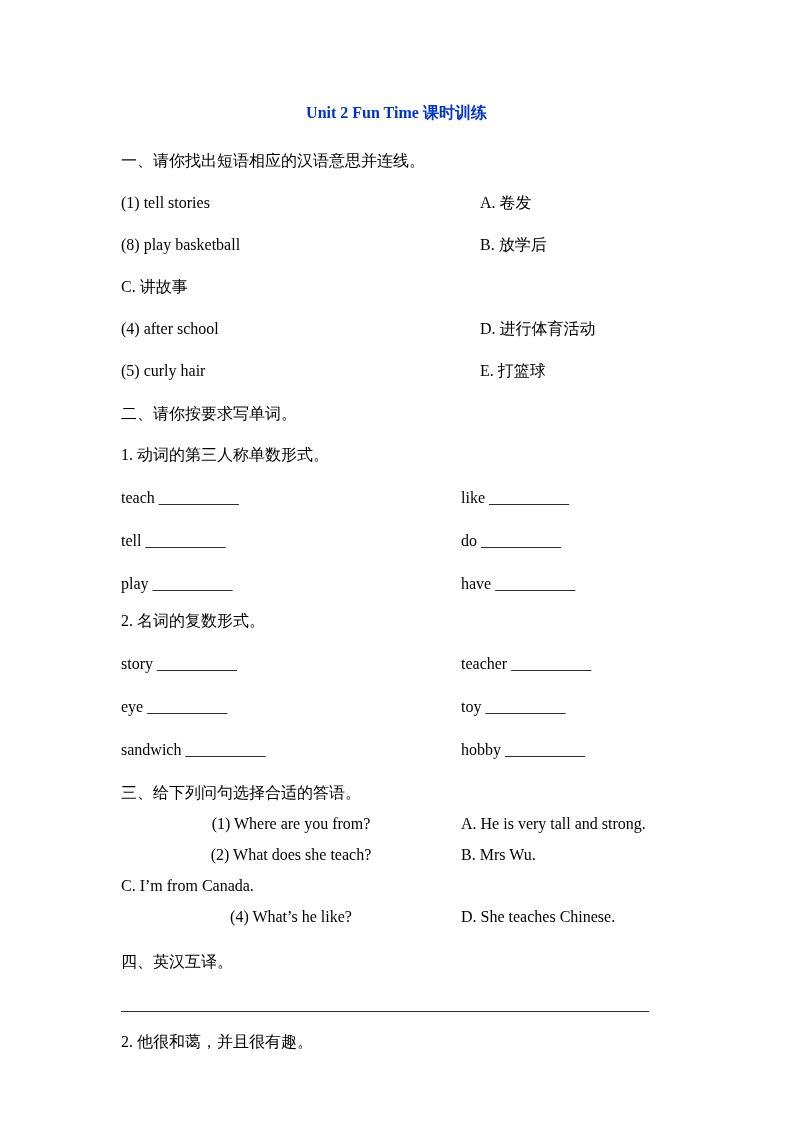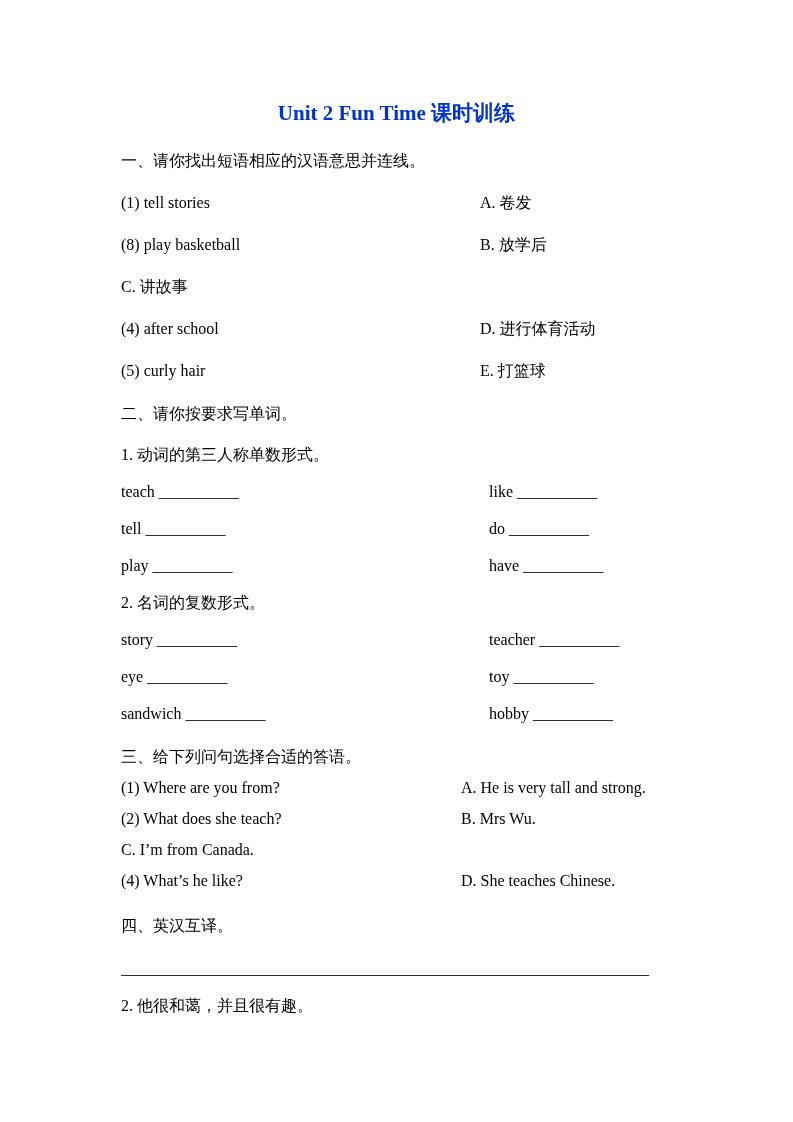--- a/index.html
+++ b/index.html
@@ -16,21 +16,21 @@
     box-sizing: border-box;
     padding: 102px 121px 0 121px;
     font-family: "Liberation Serif", "DejaVu Serif", serif;
     font-size: 16px;
     color: #000000;
     overflow: hidden;
   }
   .doc-title {
     text-align: center;
     font-weight: bold;
-    font-size: 21px;
+    font-size: 16px;
     line-height: 22px;
     color: #0033cc;
     margin: 0;
   }
   .sec-heading {
     line-height: 21px;
     margin-top: 22px;
   }
   .sec-heading.first {
     margin-top: 26px;
@@ -45,22 +45,22 @@
   }
   .row .left {
     width: 340px;
     flex-shrink: 0;
     white-space: nowrap;
   }
   .row .right {
     white-space: nowrap;
   }
   .match-row { margin-top: 21px; gap: 19px; }
-  .blank-row { margin-top: 16px; gap: 28px; }
-  .qa-row    { margin-top: 10px; }
+  .blank-row { margin-top: 22px; }
+  .qa-row    { margin-top: 10px; text-align: center; }
   .sec2-sub2 { margin-top: 16px; }
   .sec3-heading { margin-top: 22px; }
   .sec4-heading { margin-top: 24px; }
   .sentence {
     line-height: 21px;
     margin-top: 16px;
     white-space: nowrap;
   }
   .answer-line {
     line-height: 21px;

